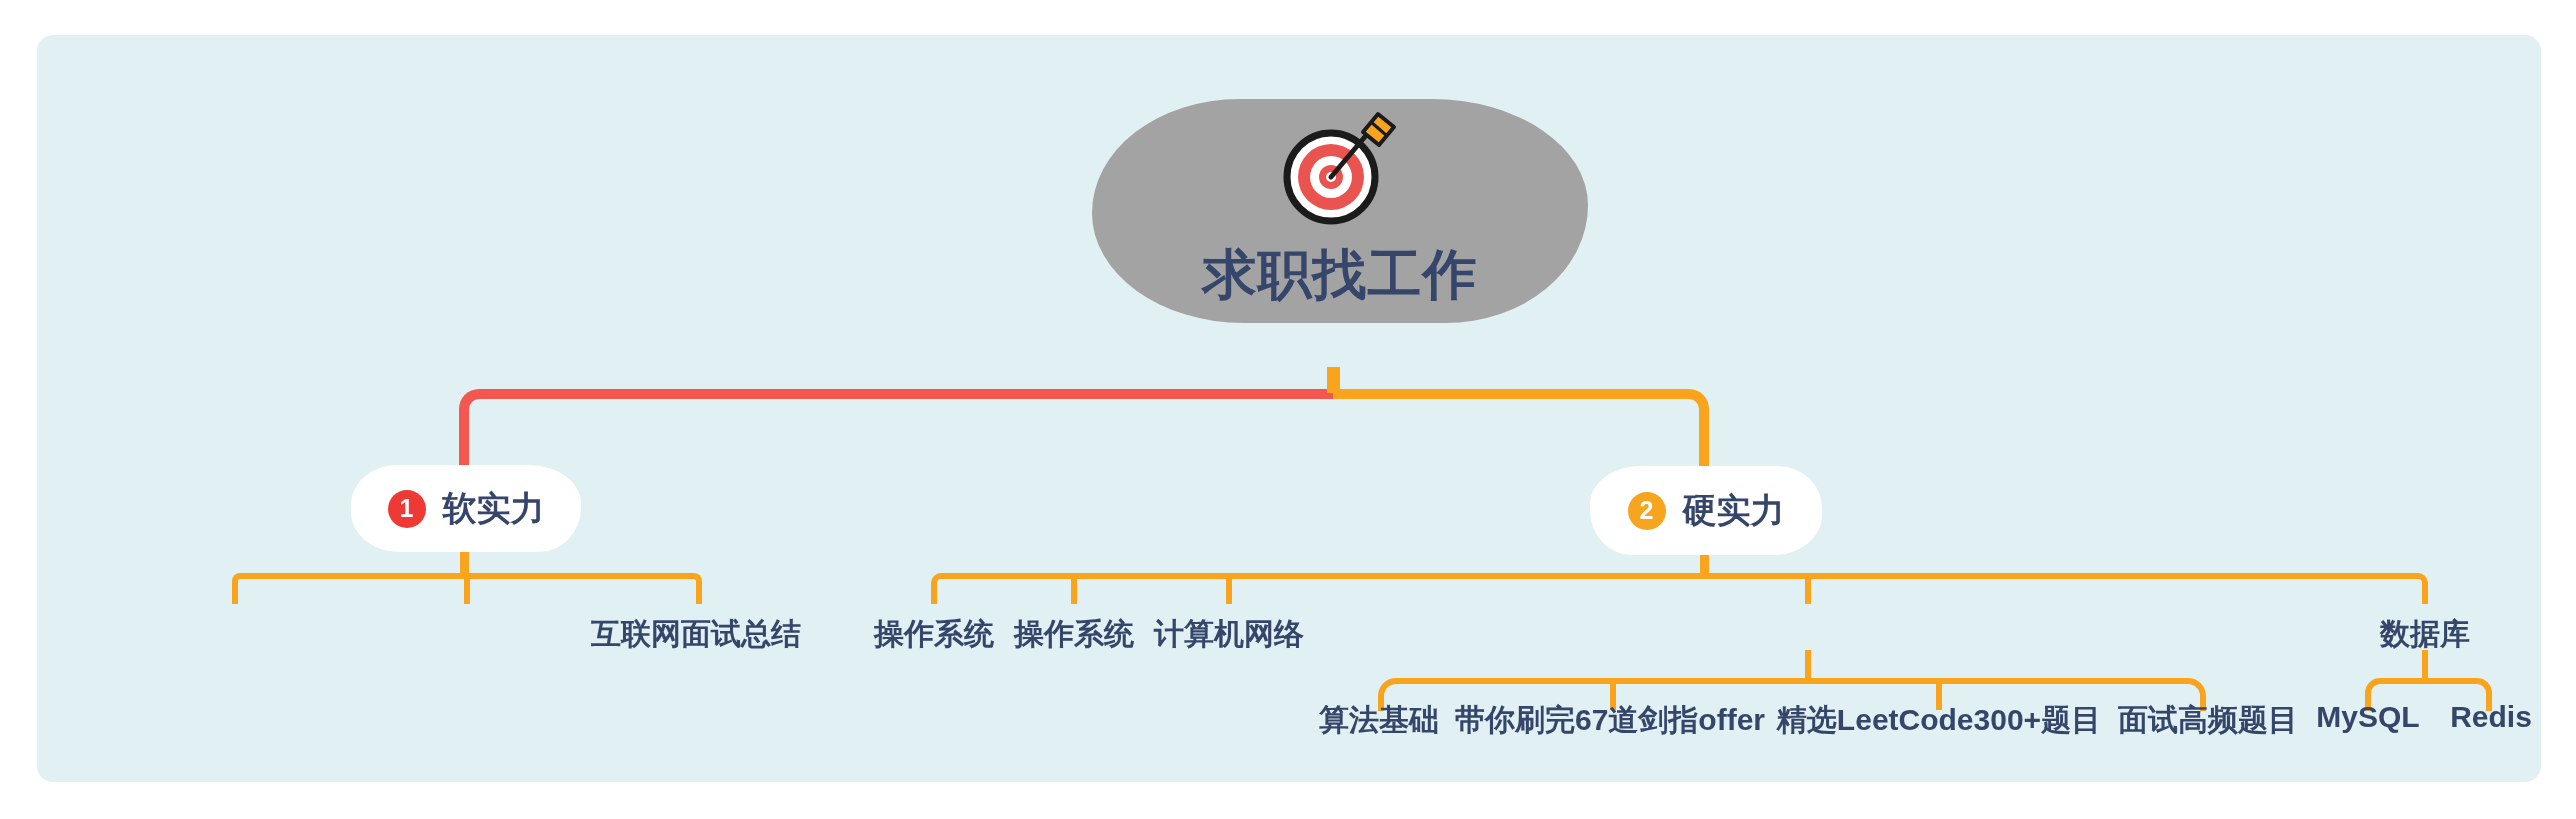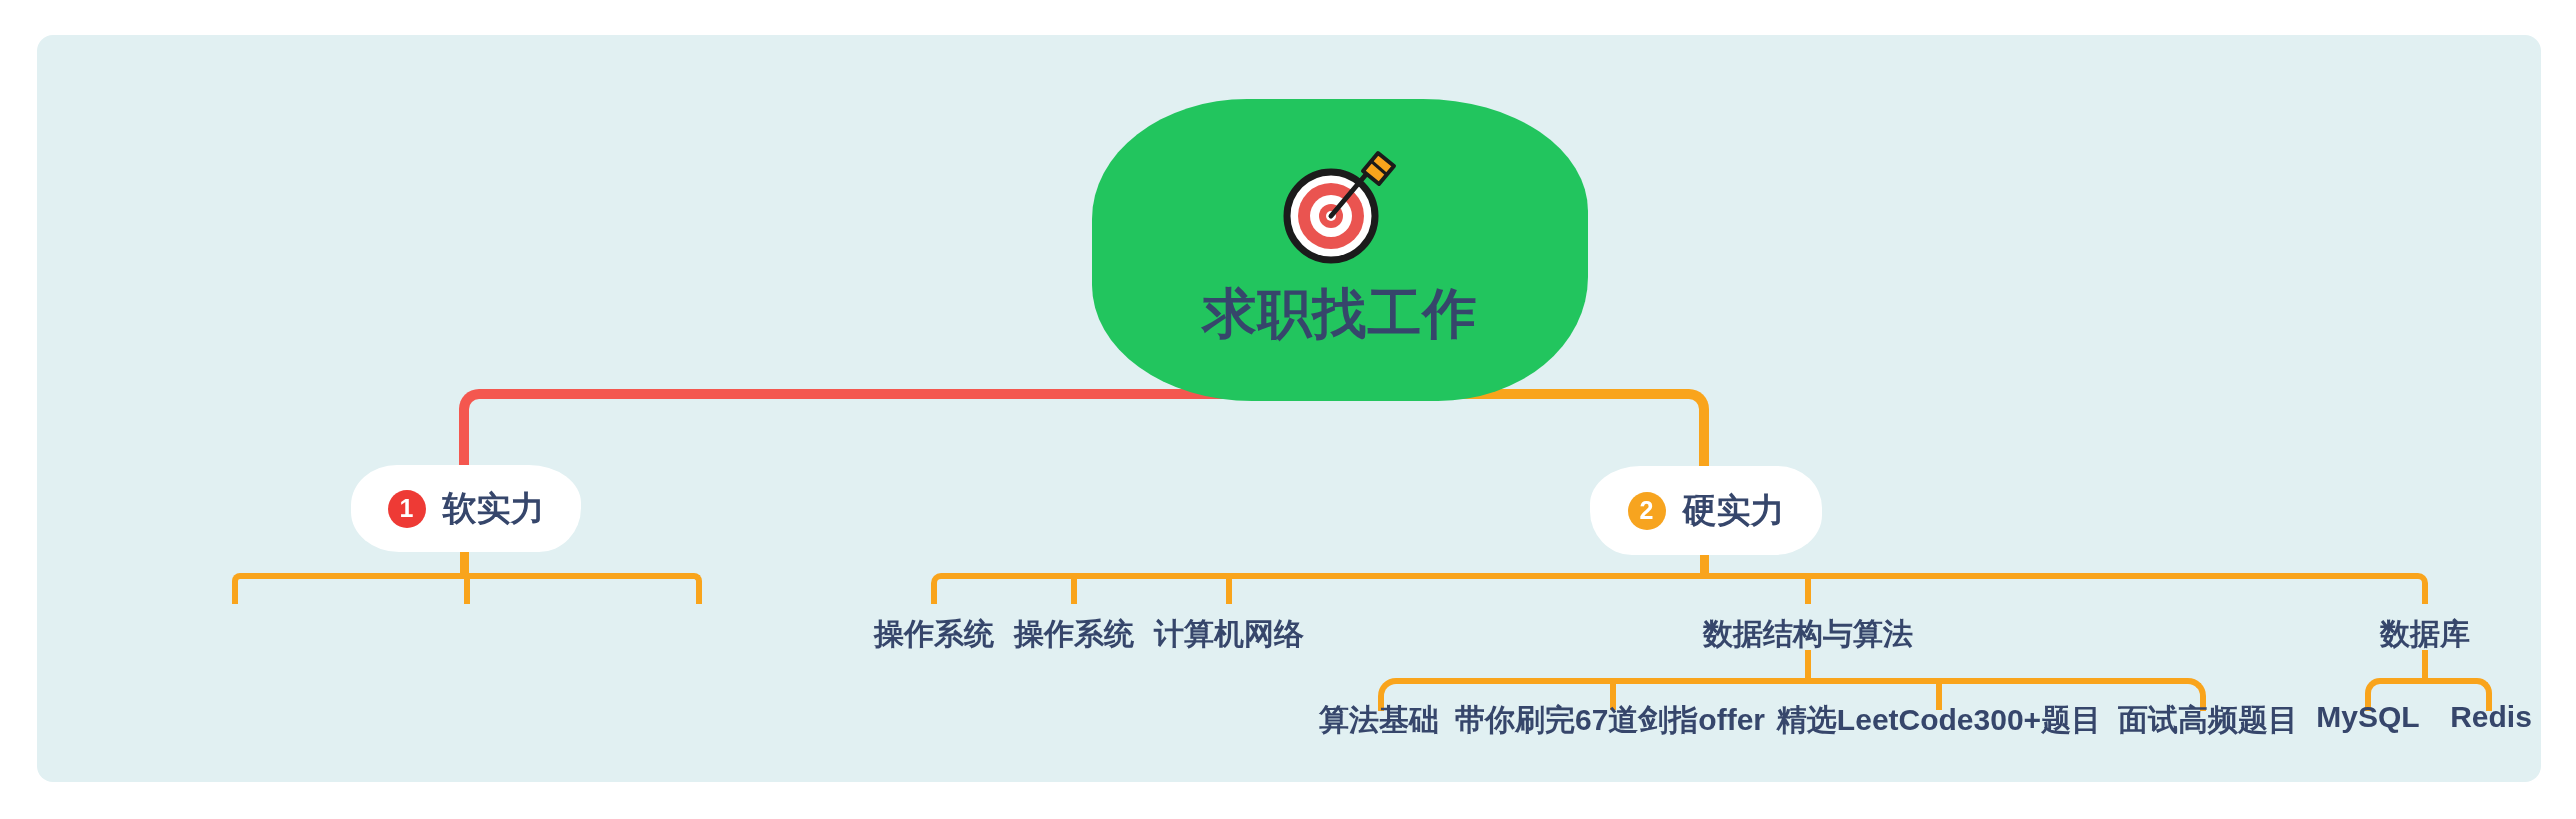--- a/index.html
+++ b/index.html
@@ -39,21 +39,21 @@
   .drop-hard-2{left:1189px;top:541px;height:28px;}
   .drop-hard-3{left:1768px;top:541px;height:28px;}
   .stem-dsa{left:1768px;top:615px;width:6px;height:31px;}
   .bracket-dsa{left:1341px;top:643px;width:828px;height:33px;border-radius:18px 18px 0 0;}
   .drop-dsa-1{left:1573px;top:645px;height:30px;}
   .drop-dsa-2{left:1899px;top:645px;height:30px;}
   .stem-db{left:2385px;top:615px;width:6px;height:31px;}
   .bracket-db{left:2328px;top:643px;width:127px;height:33px;border-radius:15px 15px 0 0;}
   
   .root-node{
-    position:absolute;left:1055px;top:64px;width:496px;height:302px;background:#22c55e;
+    position:absolute;left:1055px;top:64px;width:496px;height:224px;background:#a3a3a3;
     border-radius:155px 165px 150px 160px / 120px 112px 124px 116px;
     display:flex;flex-direction:column;align-items:center;justify-content:center;
   }
   .root-label{
     margin-top:10px;font-size:54px;font-weight:bold;color:#36466b;letter-spacing:1px;white-space:nowrap;
   }
   .branch-node{
     position:absolute;background:#ffffff;display:flex;align-items:center;justify-content:center;gap:17px;
   }
   .branch-node.soft{left:314px;top:430px;width:230px;height:87px;border-radius:46px 52px 42px 48px / 40px 38px 44px 40px;}
@@ -119,25 +119,25 @@
 
     <div class="branch-node soft">
       <span class="badge red">1</span>
       <span class="branch-label">软实力</span>
     </div>
     <div class="branch-node hard">
       <span class="badge orange">2</span>
       <span class="branch-label">硬实力</span>
     </div>
 
+    <div class="leaf row2" style="left:659px;">互联网面试总结</div>
 
     <div class="leaf row2" style="left:897px;">操作系统</div>
     <div class="leaf row2" style="left:1037px;">操作系统</div>
     <div class="leaf row2" style="left:1192px;">计算机网络</div>
-    <div class="leaf row2" style="left:1771px;">数据结构与算法</div>
     <div class="leaf row2" style="left:2388px;">数据库</div>
 
     <div class="leaf row3" style="left:1342px;">算法基础</div>
     <div class="leaf row3" style="left:1573px;">带你刷完67道剑指offer</div>
     <div class="leaf row3" style="left:1902px;">精选LeetCode300+题目</div>
     <div class="leaf row3" style="left:2171px;">面试高频题目</div>
 
     <div class="leaf row3" style="left:2331px;">MySQL</div>
     <div class="leaf row3" style="left:2454px;">Redis</div>
 

